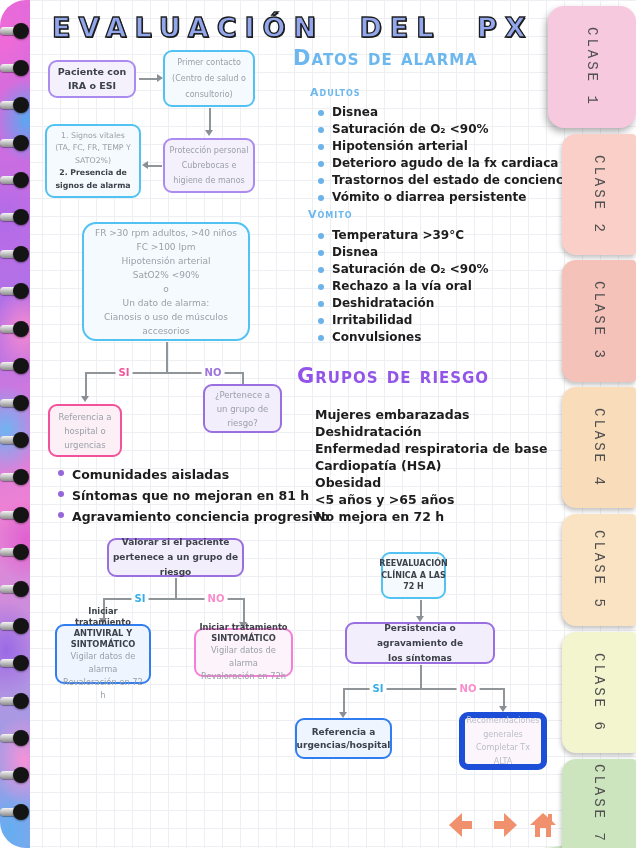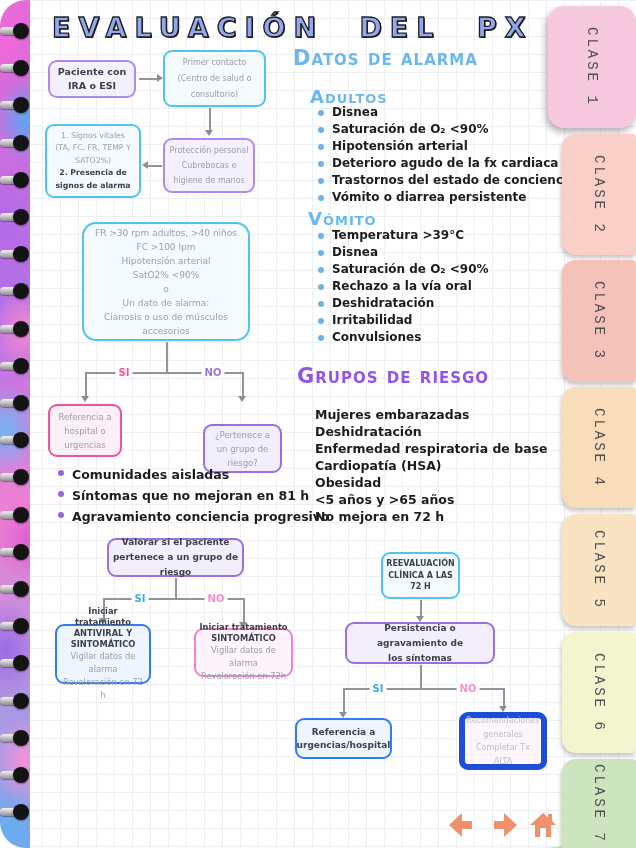--- a/index.html
+++ b/index.html
@@ -60,21 +60,21 @@
   .ah{position:absolute;width:0;height:0;}
   .ah.down{border-left:4.5px solid transparent;border-right:4.5px solid transparent;border-top:6px solid #8a8f96;}
   .ah.right{border-top:4.5px solid transparent;border-bottom:4.5px solid transparent;border-left:6px solid #8a8f96;}
   .ah.left{border-top:4.5px solid transparent;border-bottom:4.5px solid transparent;border-right:6px solid #8a8f96;}
   .blabel{position:absolute;font-size:10px;font-weight:bold;background:#fff;padding:0 3px;transform:translate(-50%,-50%);}
   .lbl-pink{color:var(--si-pink);} .lbl-purple{color:var(--no-purple);}
   .lbl-blue{color:var(--si-blue);} .lbl-lightpink{color:var(--no-pink);}
 
   
   .hand-head{position:absolute;font-variant:small-caps;font-weight:bold;letter-spacing:1px;}
-  .head-lg{font-size:21px;} .head-md{font-size:18px;}
+  .head-lg{font-size:21px;} .head-md{font-size:11px;}
   .c-blue{color:var(--heading-blue);} .c-purple{color:var(--heading-purple);}
   .list{position:absolute;}
   .li{display:flex;align-items:flex-start;color:#1d1d1d;font-weight:600;}
   .li .dot{width:6px;height:6px;border-radius:50%;margin:6px 8px 0 0;flex:0 0 auto;}
   .list.blue .dot{background:#6cb3ea;}
   .list.purple .dot{background:#9567d8;}
   .list.sz12 .li{font-size:12px;line-height:17px;}
   .list.sz12b .li{font-size:12.5px;line-height:21px;}
   .list.plain .li{font-size:12.5px;line-height:17px;}
 
@@ -95,21 +95,21 @@
 <div class="corner-green" style="background: rgb(205, 229, 191);"></div>
 
 <div class="page"></div>
 
 <div class="content">
 
   <div class="title">EVALUACIÓN DEL PX</div>
 
   <div class="fbox b-purple txt-dark" style="left:48px;top:60px;width:88px;height:38px;font-size:9.5px;line-height:14px;">Paciente con
 IRA o ESI</div>
-  <div class="fbox b-cyan txt-gray" style="left:163px;top:50px;width:103px;height:57px;font-size:8px;line-height:16px;">Primer contacto
+  <div class="fbox b-cyan txt-gray" style="left:163px;top:50px;width:92px;height:57px;font-size:8px;line-height:16px;">Primer contacto
 (Centro de salud o
 consultorio)</div>
   <div class="fbox b-purple txt-gray" style="left:163px;top:138px;width:92px;height:55px;font-size:8px;line-height:15px;">Protección personal
 Cubrebocas e
 higiene de manos</div>
   <div class="fbox b-cyan" style="left:45px;top:124px;width:96px;height:74px;font-size:7.8px;line-height:12.5px;">
     <span class="txt-gray">1. Signos vitales
 (TA, FC, FR, TEMP Y
 SATO2%)</span>
     <span class="txt-dark">2. Presencia de
@@ -136,21 +136,21 @@
   <div class="vline" style="left:85px;top:372px;height:26px;"></div>
   <div class="vline" style="left:242px;top:372px;height:26px;"></div>
   <div class="ah down" style="left:81px;top:396px;"></div>
   <div class="ah down" style="left:238px;top:396px;"></div>
   <div class="blabel lbl-pink" style="left:124px;top:372px;">SI</div>
   <div class="blabel lbl-purple" style="left:213px;top:372px;">NO</div>
 
   <div class="fbox b-pink txt-gray" style="left:48px;top:404px;width:74px;height:53px;font-size:8.5px;line-height:14px;">Referencia a
 hospital o
 urgencias</div>
-  <div class="fbox b-violet txt-gray" style="left:203px;top:424px;width:79px;height:49px;font-size:8.5px;line-height:14px;">¿Pertenece a
+  <div class="fbox b-violet txt-gray" style="left:203px;top:384px;width:79px;height:49px;font-size:8.5px;line-height:14px;">¿Pertenece a
 un grupo de
 riesgo?</div>
 
   <div class="list purple sz12b" style="left:58px;top:464px;">
       <div class="li">
         <span class="dot"></span>
         <span>Comunidades aisladas</span>
       </div>
       <div class="li">
         <span class="dot"></span>
@@ -265,21 +265,21 @@
         <span>Obesidad</span>
       </div>
       <div class="li">
         <span>&lt;5 años y &gt;65 años</span>
       </div>
       <div class="li">
         <span>No mejora en 72 h</span>
       </div>
     </div>
 
-  <div class="fbox b-cyan txt-dark" style="left:381px;top:552px;width:79px;height:47px;font-size:8px;line-height:11.5px;font-weight:600;">REEVALUACIÓN
+  <div class="fbox b-cyan txt-dark" style="left:381px;top:552px;width:65px;height:47px;font-size:8px;line-height:11.5px;font-weight:600;">REEVALUACIÓN
 CLÍNICA A LAS
 72 H</div>
   <div class="vline" style="left:420px;top:600px;height:18px;"></div>
   <div class="ah down" style="left:416px;top:616px;"></div>
   <div class="fbox b-violet txt-dark" style="left:345px;top:622px;width:150px;height:42px;font-size:9px;line-height:15px;border-width:2.5px;">Persistencia o agravamiento de
 los síntomas</div>
 
   <div class="vline" style="left:420px;top:665px;height:23px;"></div>
   <div class="hline" style="left:343px;top:688px;width:160px;"></div>
   <div class="vline" style="left:343px;top:688px;height:26px;"></div>

